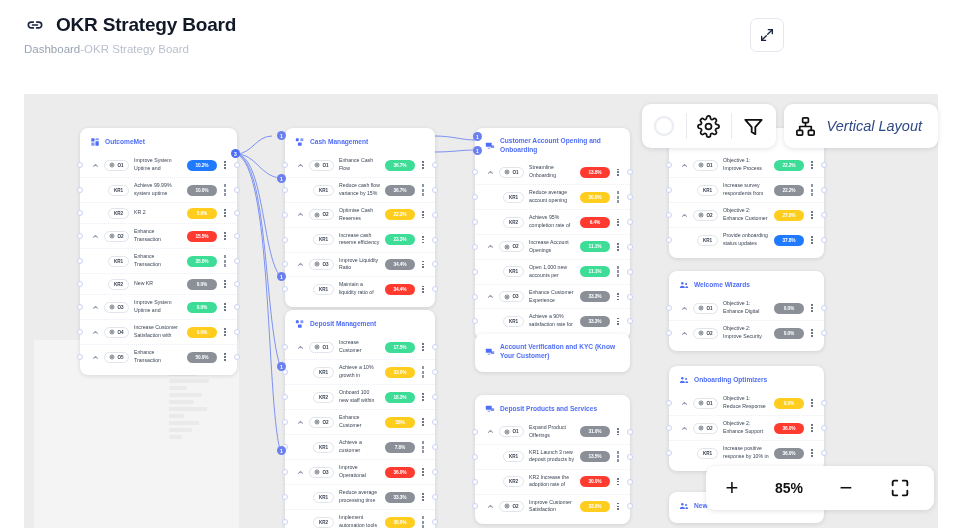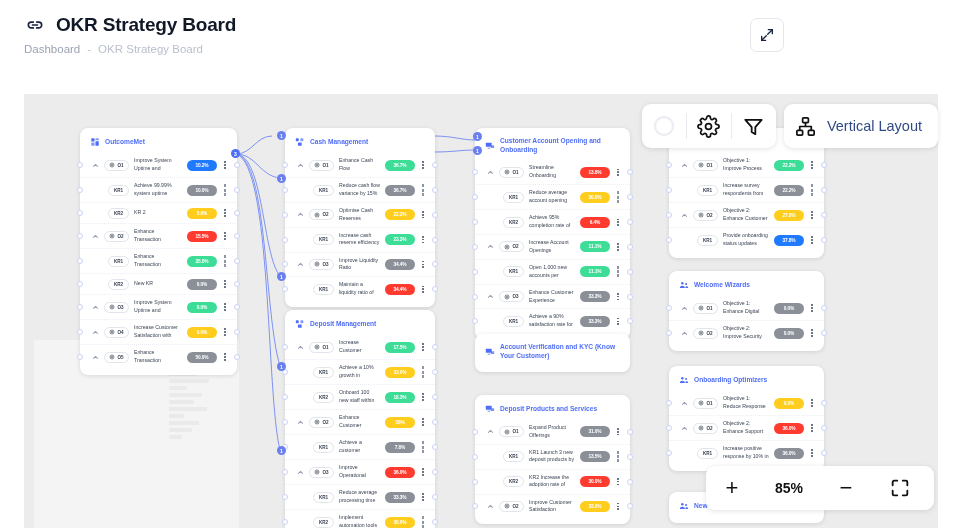--- a/index.html
+++ b/index.html
@@ -9,21 +9,21 @@
     background:#ffffff;
     color:#1f2937;
     position:relative;
   }
 
   
   #header { position:absolute; left:0; top:0; width:804px; height:72px; background:#fff; z-index:40; }
   #title-row { position:absolute; left:24px; top:14px; display:flex; align-items:center; gap:10px; }
   #link-icon { width:22px; height:22px; color:#1a2340; display:flex; align-items:center; justify-content:center; }
   #page-title { font-size:19px; font-weight:bold; color:#111827; letter-spacing:-0.2px; }
-  #breadcrumb { position:absolute; left:24px; top:43px; font-size:11.5px; color:#9aa3b2; display:flex; gap:7px; align-items:center; }
+  #breadcrumb { position:absolute; left:24px; top:43px; font-size:11.5px; color:#9aa3b2; display:flex; align-items:center; }
   #breadcrumb .crumb2 { color:#b9bfcc; }
   #breadcrumb .sep { color:#b9bfcc; }
   #expand-btn {
     position:absolute; right:20px; top:18px; width:34px; height:34px;
     border:1px solid #e3e6ec; border-radius:7px; background:#fff;
     display:flex; align-items:center; justify-content:center; cursor:pointer;
   }
 
   
   #canvas {
@@ -91,21 +91,21 @@
     display:flex; align-items:center; justify-content:center; z-index:6;
   }
   .count-node.lav { background:#6a7ff0; }
 
   
   #toolbar { position:absolute; right:22px; top:104px; display:flex; gap:8px; z-index:30; }
   .tool-group { background:#fff; border-radius:9px; box-shadow:0 1px 5px rgba(20,30,60,.13);
                 display:flex; align-items:center; height:44px; }
   .tool-btn { width:44px; height:44px; display:flex; align-items:center; justify-content:center; cursor:pointer; }
   .tool-sep { width:1px; height:26px; background:#e8eaef; }
-  #layout-group { padding:0 16px 0 10px; gap:10px; }
+  #layout-group { padding:0 16px 0 10px; gap:10px;font-style:italic; }
   #layout-label { font-size:14.5px; color:#2f4a86; }
 
   
   #zoombar {
     position:absolute; right:26px; bottom:18px; height:44px; min-width:228px;
     background:#fff; border-radius:9px; box-shadow:0 1px 5px rgba(20,30,60,.13);
     display:flex; align-items:center; z-index:30;
   }
   #zoombar .zb { display:flex; align-items:center; justify-content:center; cursor:pointer; }
   #zoom-in, #zoom-out { width:52px; height:44px; font-size:22px; color:#111; }

